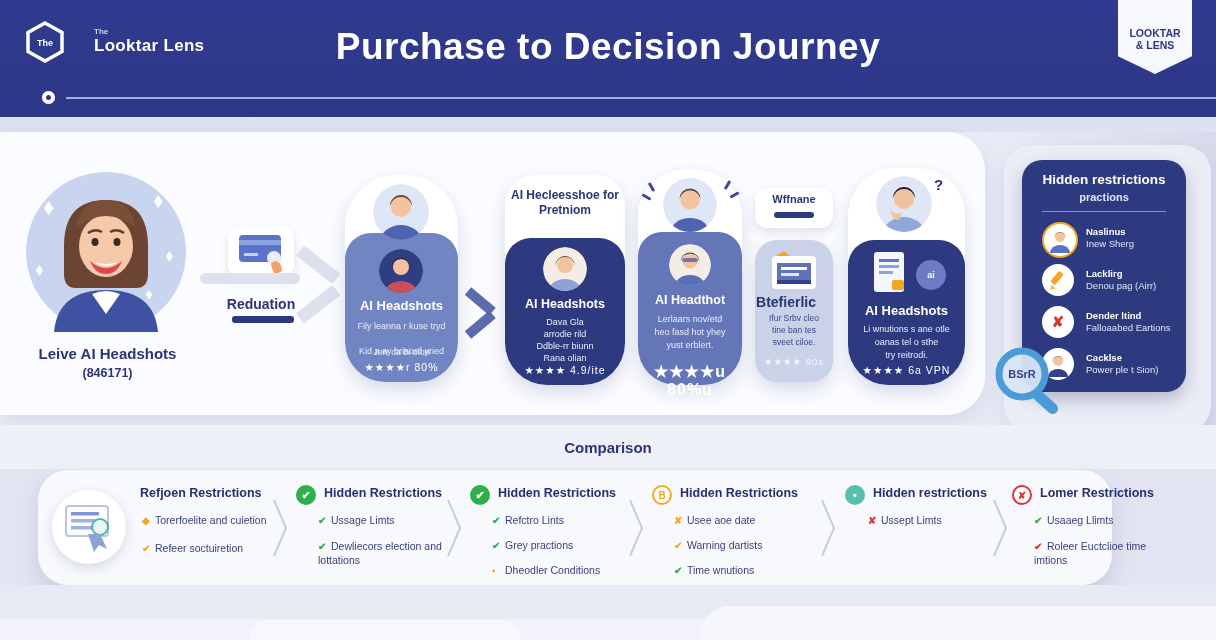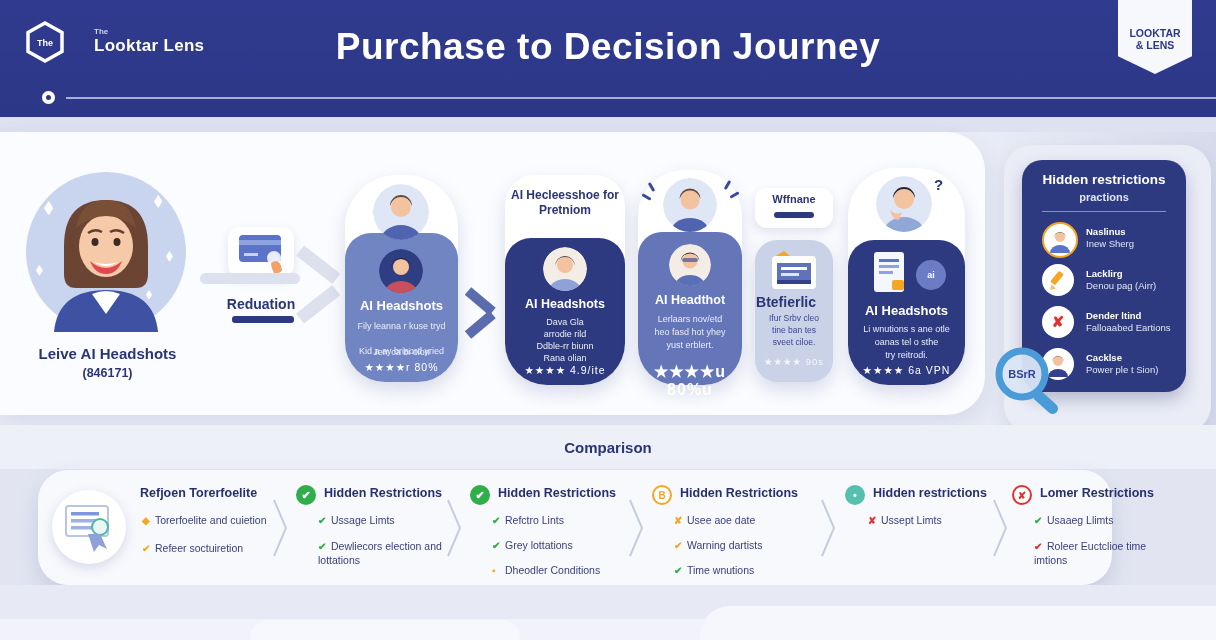--- a/index.html
+++ b/index.html
@@ -341,41 +341,41 @@
     <svg width="74" height="74" viewBox="0 0 74 74">
       <rect x="14" y="16" width="42" height="30" rx="3" fill="#ffffff" stroke="#b8c6e4" stroke-width="2"></rect>
       <rect x="19" y="22" width="28" height="3.5" fill="#7f95dd"></rect>
       <rect x="19" y="29" width="32" height="3.5" fill="#9fb0e4"></rect>
       <rect x="19" y="36" width="22" height="3.5" fill="#9fb0e4"></rect>
       <circle cx="48" cy="37" r="8" fill="#eaf6f4" stroke="#49b8a8" stroke-width="2"></circle>
       <path d="M36 44 l6 18 5-7 8 4 -7-15z" fill="#8fa2d8"></path>
     </svg>
   </div>
 
-  <div class="abs col-h" style="left:140px;top:486px;">Refjoen Torerfoelite</div>
+  <div class="abs col-h" style="left:140px;top:486px;">Refjoen Restrictions</div>
   <div class="abs col-i" style="left:142px;top:514px;width:170px;"><span class="gly g-orange">◆</span><span>Torerfoelite and cuietion</span></div>
   <div class="abs col-i" style="left:142px;top:542px;width:170px;"><span class="gly g-orange">✔</span><span>Refeer soctuiretion</span></div>
 
   <svg class="abs" style="left:272px;top:498px;" width="18" height="60">
       <polyline points="2,2 14,30 2,58" class="sep"></polyline>
     </svg>
 
   <div class="abs hico hico-green" style="left:296px;top:485px;">✔</div>
   <div class="abs col-h" style="left:324px;top:486px;">Hidden Restrictions</div>
   <div class="abs col-i" style="left:318px;top:514px;width:140px;"><span class="gly g-green">✔</span><span>Ussage Limts</span></div>
   <div class="abs col-i" style="left:318px;top:540px;width:132px;"><span class="gly g-green">✔</span><span>Dewliecors election and lottations</span></div>
 
   <svg class="abs" style="left:446px;top:498px;" width="18" height="60">
       <polyline points="2,2 14,30 2,58" class="sep"></polyline>
     </svg>
 
   <div class="abs hico hico-green" style="left:470px;top:485px;">✔</div>
   <div class="abs col-h" style="left:498px;top:486px;">Hidden Restrictions</div>
   <div class="abs col-i" style="left:492px;top:514px;width:150px;"><span class="gly g-green">✔</span><span>Refctro Lints</span></div>
-  <div class="abs col-i" style="left:492px;top:539px;width:150px;"><span class="gly g-green">✔</span><span>Grey lottations</span></div>
+  <div class="abs col-i" style="left:492px;top:539px;width:150px;"><span class="gly g-green">✔</span><span>Grey practions</span></div>
   <div class="abs col-i" style="left:492px;top:564px;width:150px;"><span class="gly g-orange">▪</span><span>Dheodler Conditions</span></div>
 
   <svg class="abs" style="left:628px;top:498px;" width="18" height="60">
       <polyline points="2,2 14,30 2,58" class="sep"></polyline>
     </svg>
 
   <div class="abs hico hico-orange" style="left:652px;top:485px;">B</div>
   <div class="abs col-h" style="left:680px;top:486px;">Hidden Restrictions</div>
   <div class="abs col-i" style="left:674px;top:514px;width:150px;"><span class="gly g-orange">✘</span><span>Usee aoe date</span></div>
   <div class="abs col-i" style="left:674px;top:539px;width:150px;"><span class="gly g-orange">✔</span><span>Warning dartists</span></div>

